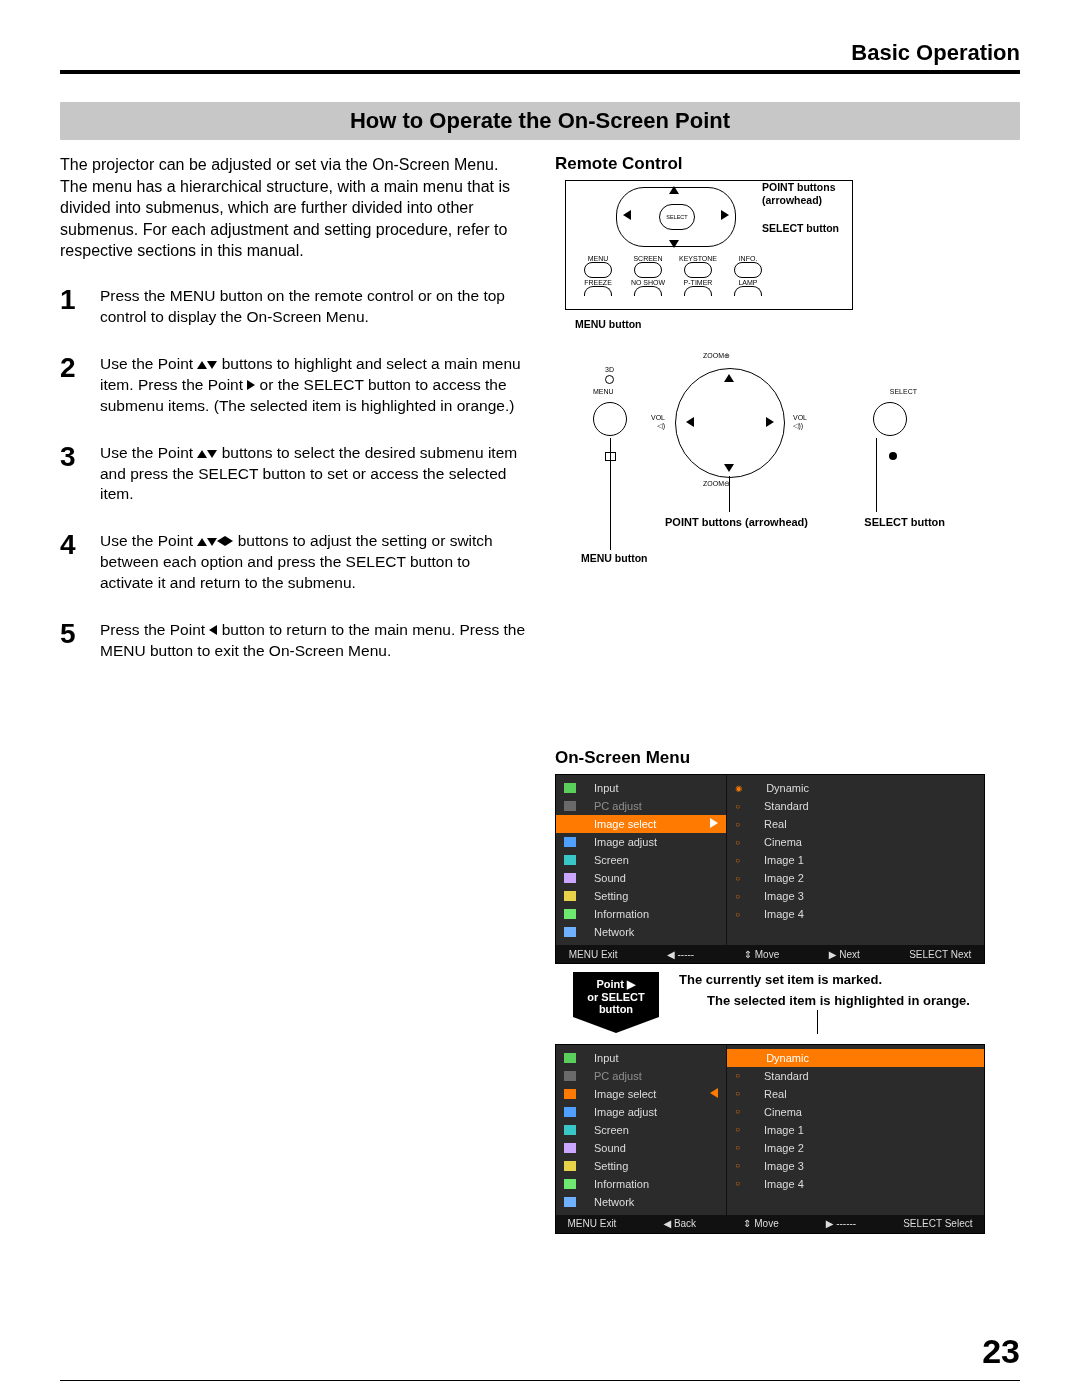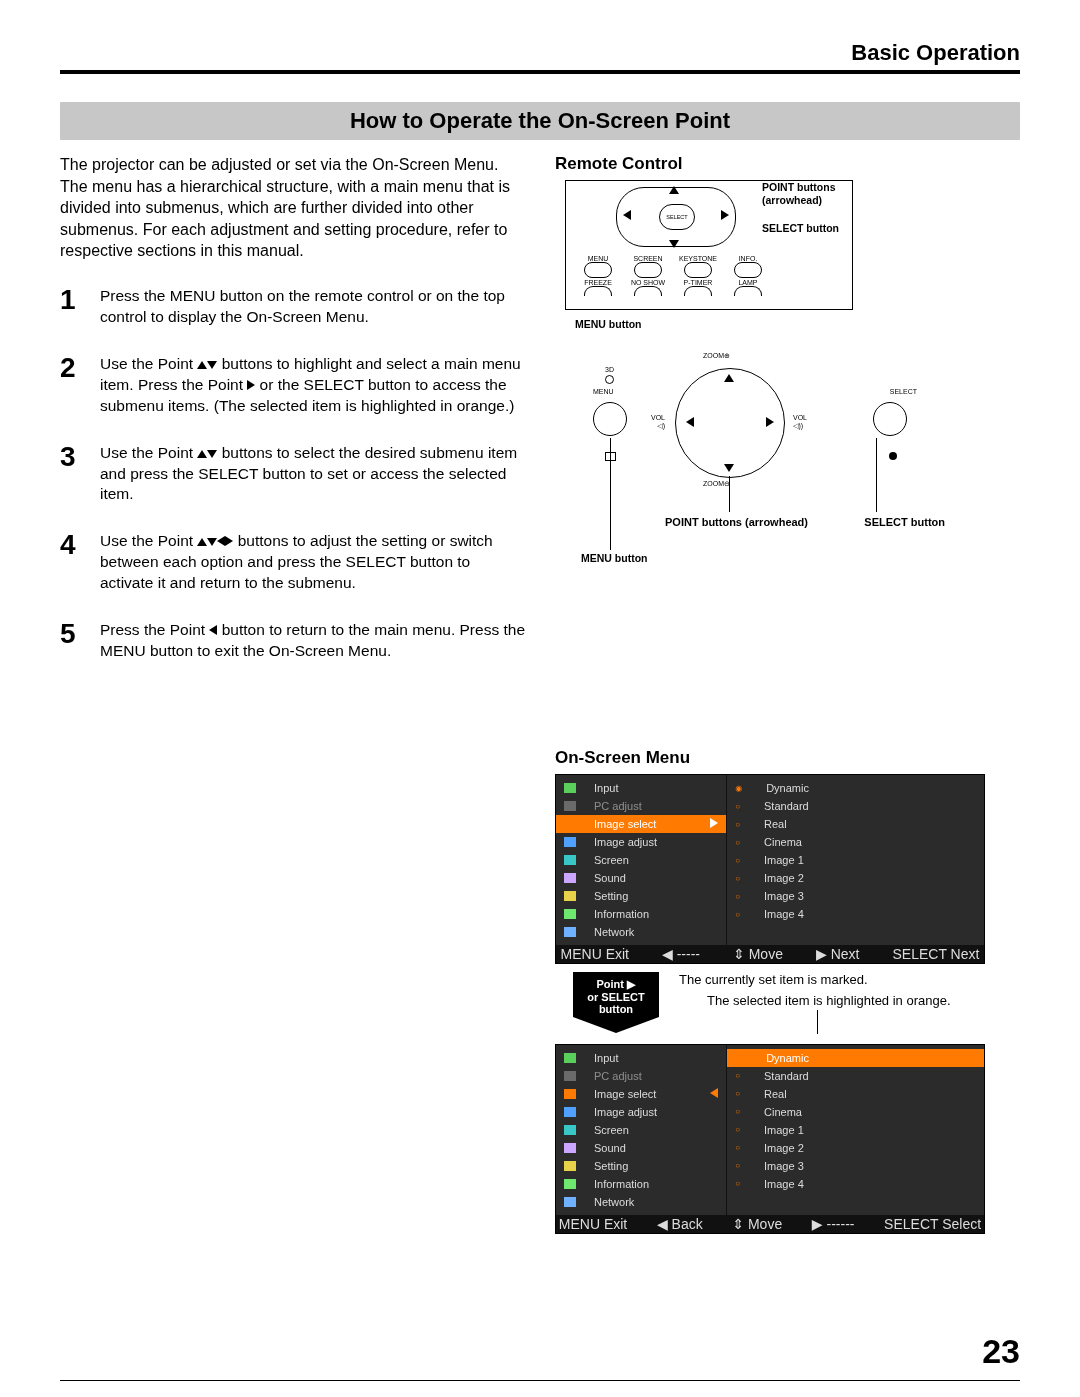--- a/index.html
+++ b/index.html
@@ -75,28 +75,28 @@
   .ic-green  { background:#5bcf5b; }
   .ic-grey   { background:#9e9e9e; }
   .ic-orange { background:#ff7a00; }
   .ic-blue   { background:#4fa0ff; }
   .ic-teal   { background:#39c6c6; }
   .ic-lav    { background:#cba6ff; }
   .ic-yel    { background:#e8d24a; }
   .ic-info   { background:#6fe86f; }
   .ic-net    { background:#6fb1ff; }
   .osm-right .dot { color:#ff7a00; margin-right:6px; }
-  .osm-footer { display:flex; justify-content:space-around; align-items:center; background:#111; height:18px; font-size:14px; color:#ddd;gap:24px; }
+  .osm-footer { display:flex; justify-content:space-around; align-items:center; background:#111; height:18px; font-size:10px; color:#ddd;gap:24px; }
   .osm-footer span { white-space:nowrap; }
   .pageno { position:absolute; right:60px; bottom:26px; font-size:34px; font-weight:bold; }
   
   .between { display:flex; gap:20px; align-items:flex-start; padding:8px 0 10px 18px; font-size:13px; }
   .blackarrow { background:#000; color:#fff; width:86px; text-align:center; font-size:11px; font-weight:bold; padding:6px 4px 2px 4px; position:relative; }
   .blackarrow::after { content:""; position:absolute; left:0; right:0; bottom:-16px; height:0; border-left:43px solid transparent; border-right:43px solid transparent; border-top:16px solid #000; }
-  .between .txt { line-height:1.3; }
+  .between .txt { line-height:1.3;font-weight:bold; }
   .between .txt2 { margin-left:28px; margin-top:4px; }
   .pointer-line { border-left:1px solid #000; height:24px; margin-left:138px; }
   .bottom-line { border-top:1px solid #000; position:absolute; left:60px; bottom:16px; right:60px; }
 </style>
 </head>
 <body>
 
 <div class="header-title">Basic Operation</div>
 <hr class="thick">
 

